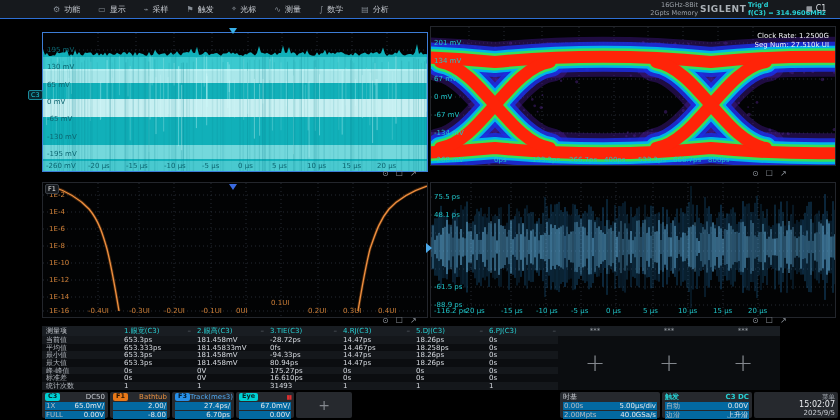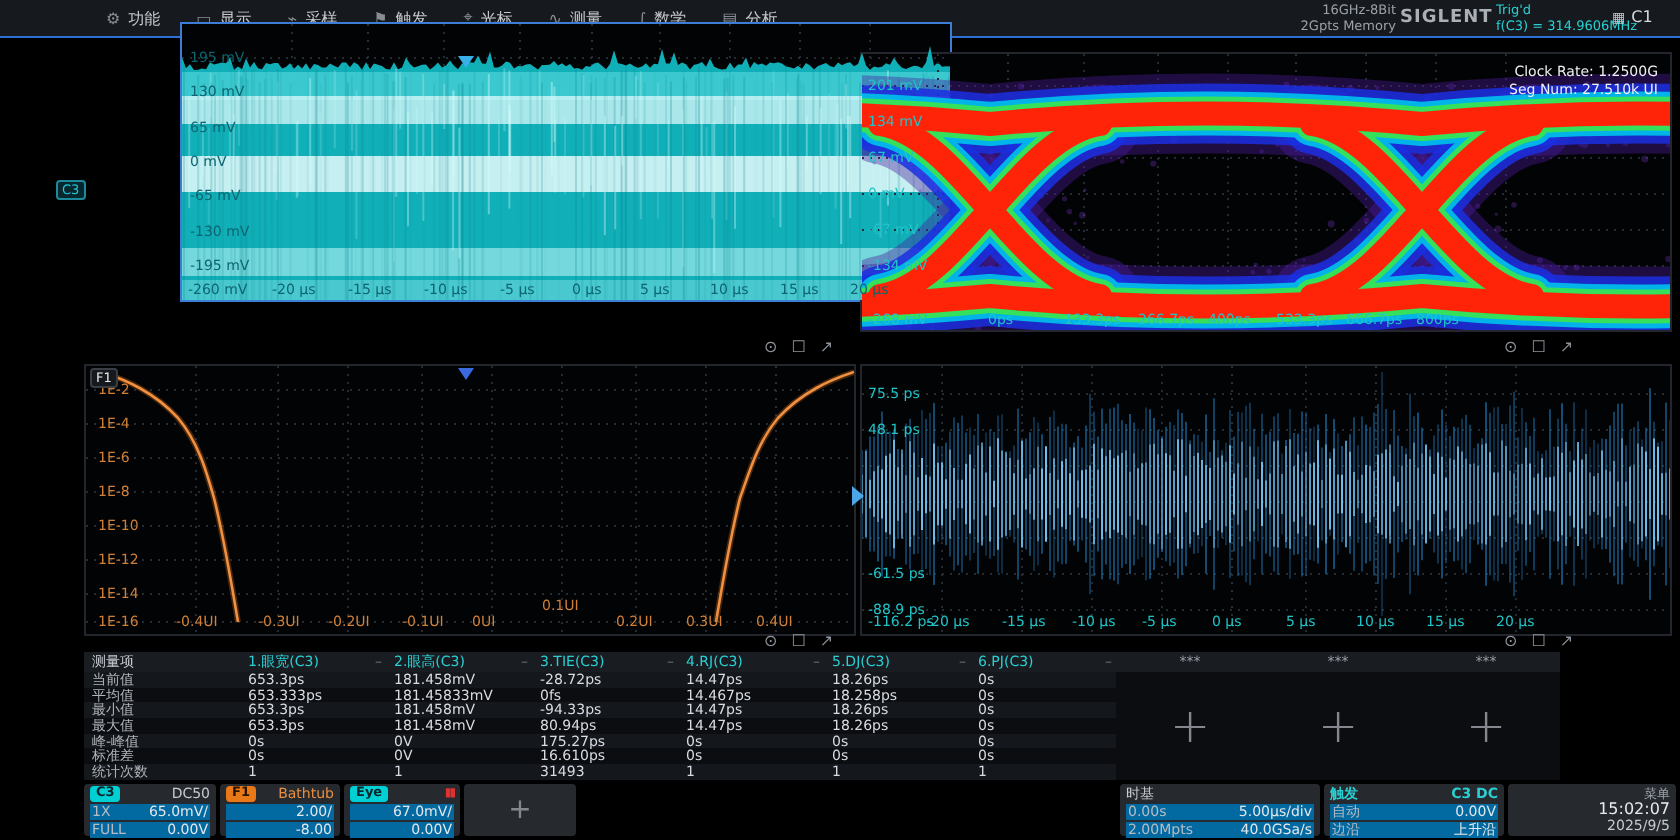--- a/index.html
+++ b/index.html
@@ -6,28 +6,28 @@
   .screen{position:relative;width:840px;height:420px;background:#000;overflow:hidden;
           font-family:"DejaVu Sans","Liberation Sans",sans-serif;color:#d0d4da;}
   
   .menu-bar{position:absolute;left:0;top:0;width:840px;height:18px;background:#16191d;}
   .menu-items{position:absolute;left:44px;top:0;height:18px;display:flex;align-items:center;}
   .menu-item{display:flex;align-items:center;gap:4px;padding:0 9px;height:18px;font-size:8px;color:#c6cad0;}
   .mi-icon{color:#868d95;font-size:8px;}
   .menu-underline{position:absolute;left:0;top:18px;width:840px;height:1px;background:#2e6fd4;}
   .acq-info{position:absolute;right:142px;top:1px;text-align:right;font-size:6.5px;line-height:8px;color:#9ba1a8;}
   .brand{position:absolute;left:700px;top:4px;font-size:9px;font-weight:bold;letter-spacing:0.5px;color:#aab0b6;}
-  .trig-cluster{position:absolute;left:748px;top:1px;font-size:6.5px;line-height:8px;}
+  .trig-cluster{position:absolute;left:748px;top:1px;font-size:6.5px;line-height:8px;font-weight:bold;}
   .trig-status,.freq{color:#28d0d4;}
   .ch-ind{position:absolute;left:806px;top:4px;display:flex;gap:3px;align-items:center;font-size:8px;color:#d8dce0;}
   .ch-icon{font-size:7px;color:#c0c4ca;}
   
   .panel{position:absolute;background:#020304;border:1px solid #23262c;overflow:hidden;}
   .panel-selected{border:1px solid #3d7dd6;}
-  #panel-waveform{left:42px;top:11px;width:384px;height:138px;margin-left:48px;}
+  #panel-waveform{left:42px;top:32px;width:384px;height:138px;}
   #panel-eye{left:430px;top:26px;width:404px;height:138px;}
   #panel-bathtub{left:42px;top:182px;width:384px;height:134px;}
   #panel-track{left:430px;top:182px;width:404px;height:134px;}
   .panel svg{position:absolute;left:0;top:0;z-index:1;}
   .lbl-layer{position:absolute;inset:0;z-index:2;pointer-events:none;}
   .axl{position:absolute;font-size:7px;white-space:nowrap;}
   .axl-cy{color:#20c4c8;}
   .axl-dark{color:#0c6570;}
   .axl-or{color:#d08038;}
   .grid{stroke:#252b32;stroke-width:1;stroke-dasharray:1 3;}
@@ -1444,20 +1444,32 @@
         <span class="badge badge-orange">F1</span>
         <span class="hd-orange">Bathtub</span>
       </div>
       <div class="sb-row">
           <span class="rgt">2.00/</span>
         </div>
       <div class="sb-row">
           <span class="rgt">-8.00</span>
         </div>
     </div>
+    <div class="sb-box" style="width:62px">
+      <div class="sb-head">
+        <span class="badge badge-blue">F3</span>
+        <span class="hd-blue">Track(mes3)</span>
+      </div>
+      <div class="sb-row">
+          <span class="rgt">27.4ps/</span>
+        </div>
+      <div class="sb-row">
+          <span class="rgt">6.70ps</span>
+        </div>
+    </div>
     <div class="sb-box" style="width:58px">
       <div class="sb-head">
         <span class="badge badge-cyan">Eye</span>
         <span class="hd-red">▮▮</span>
       </div>
       <div class="sb-row">
           <span class="rgt">67.0mV/</span>
         </div>
       <div class="sb-row">
           <span class="rgt">0.00V</span>

